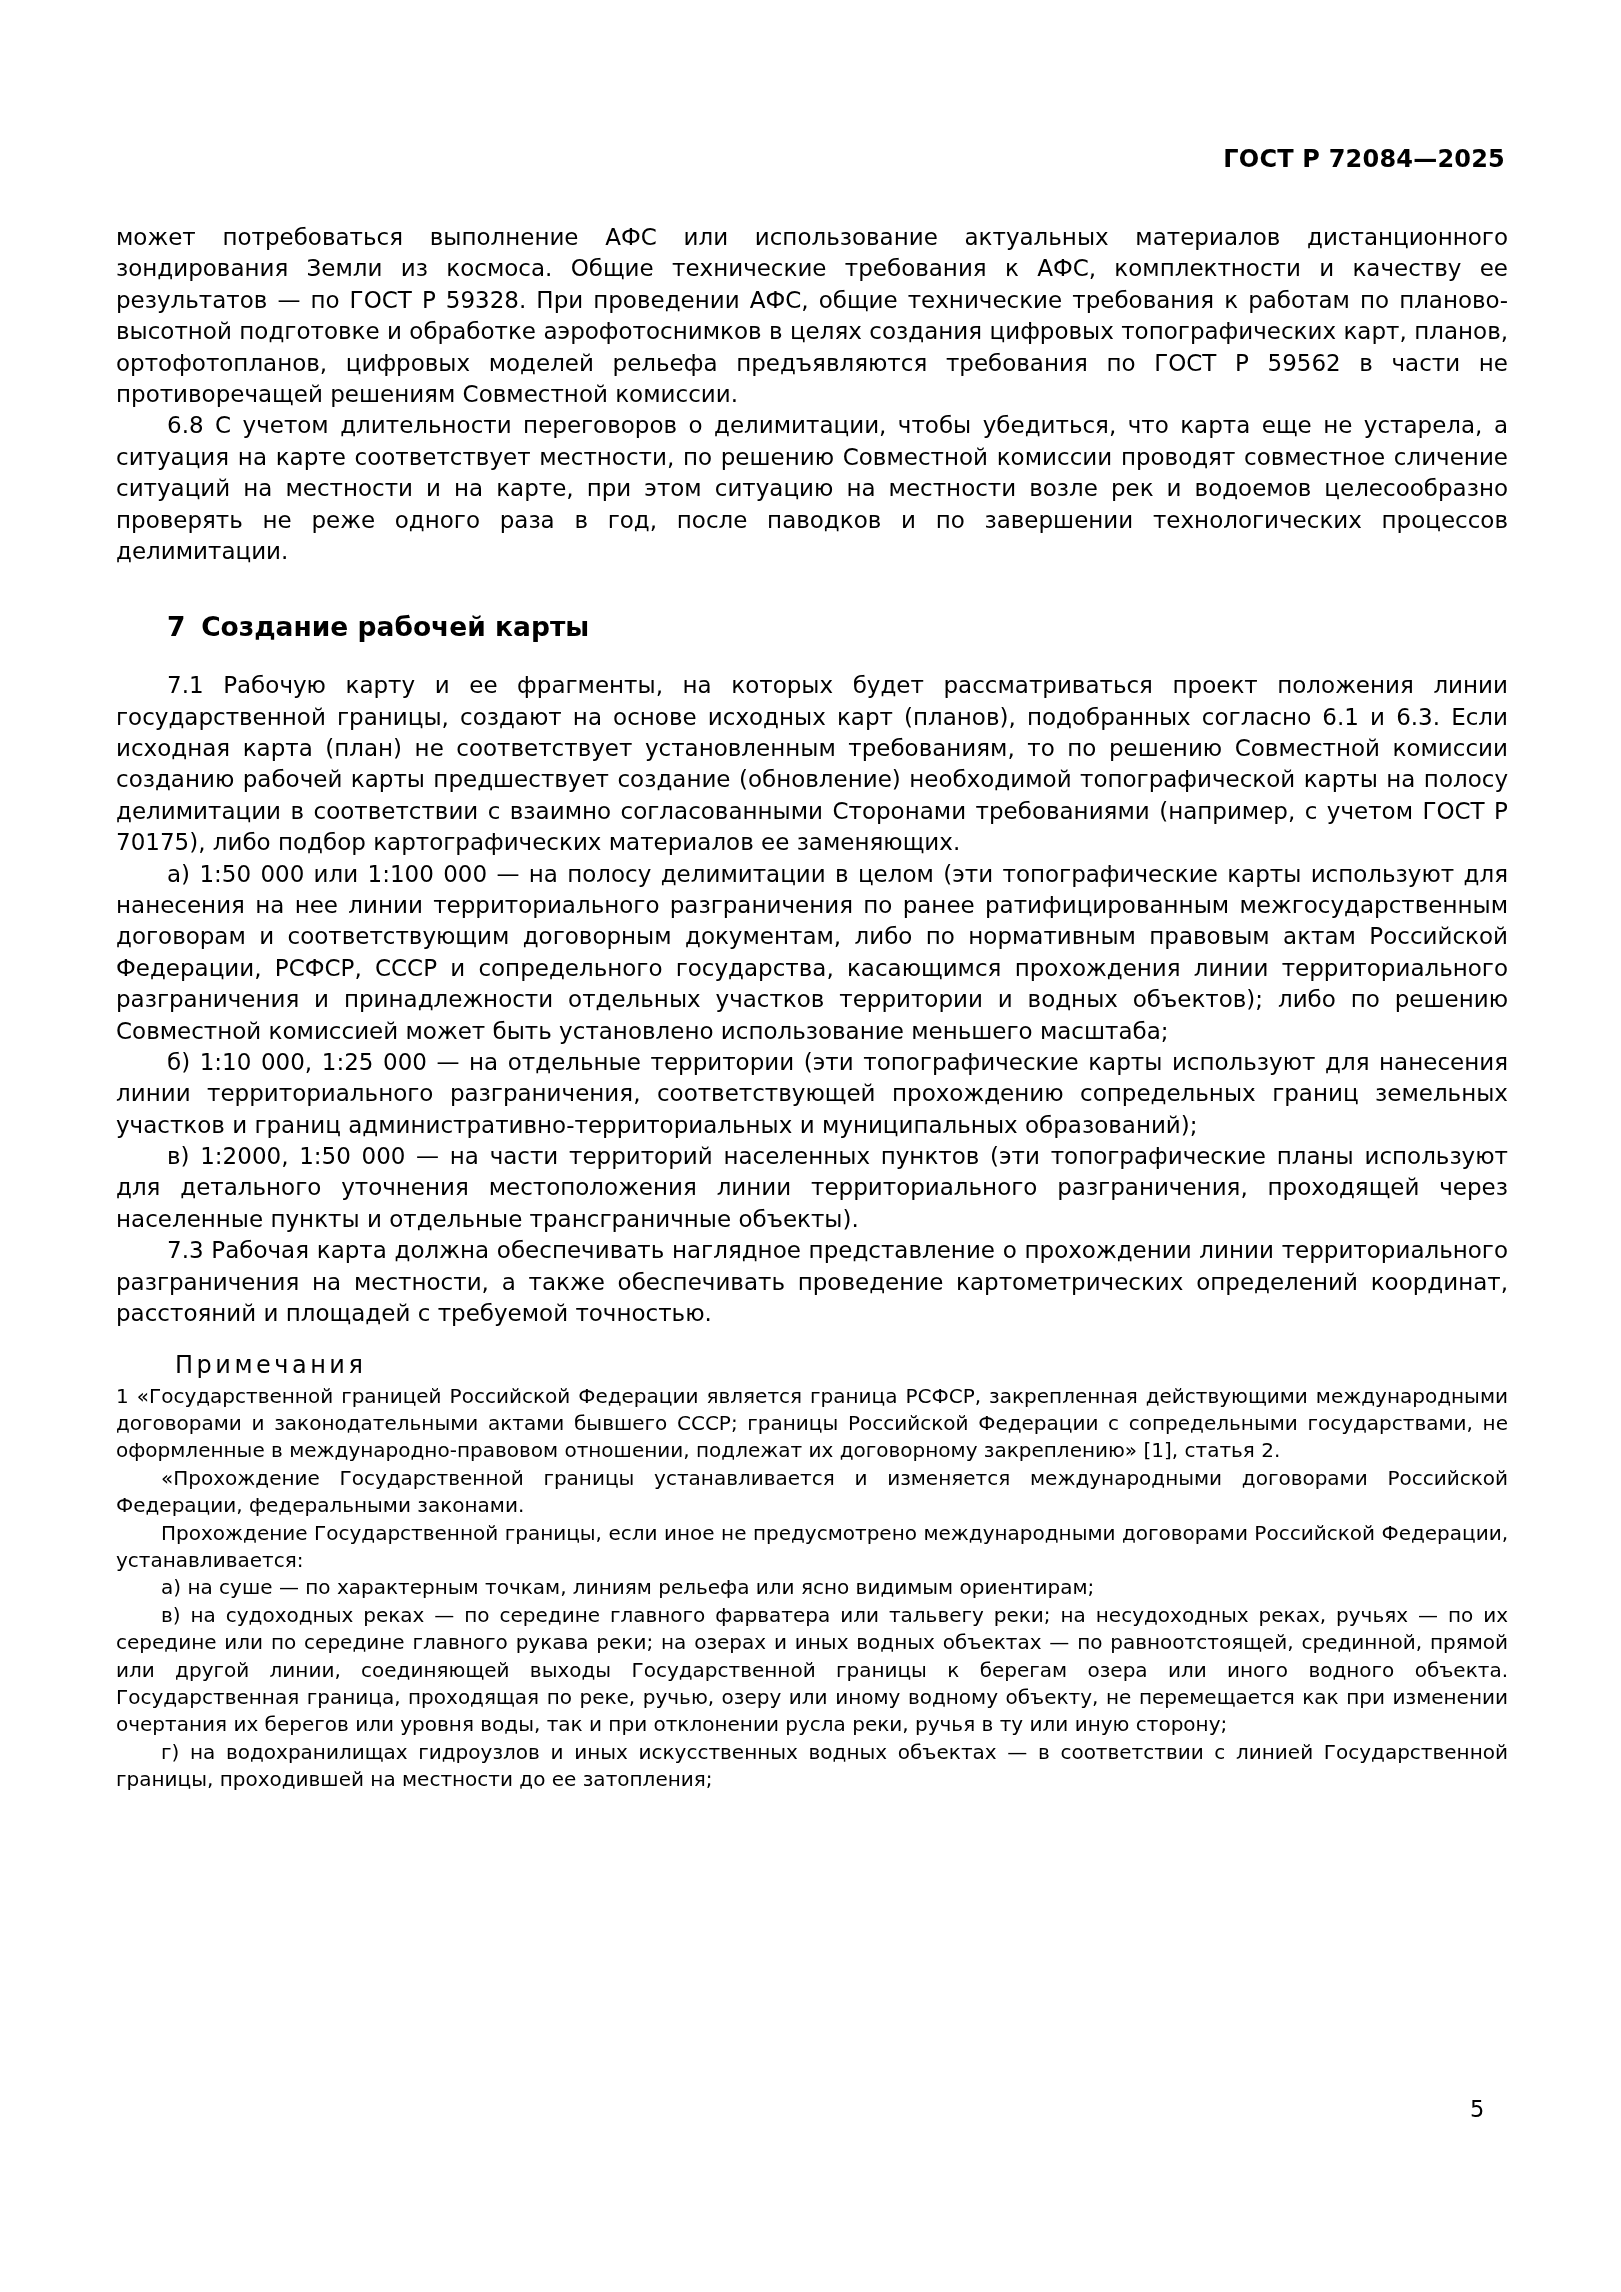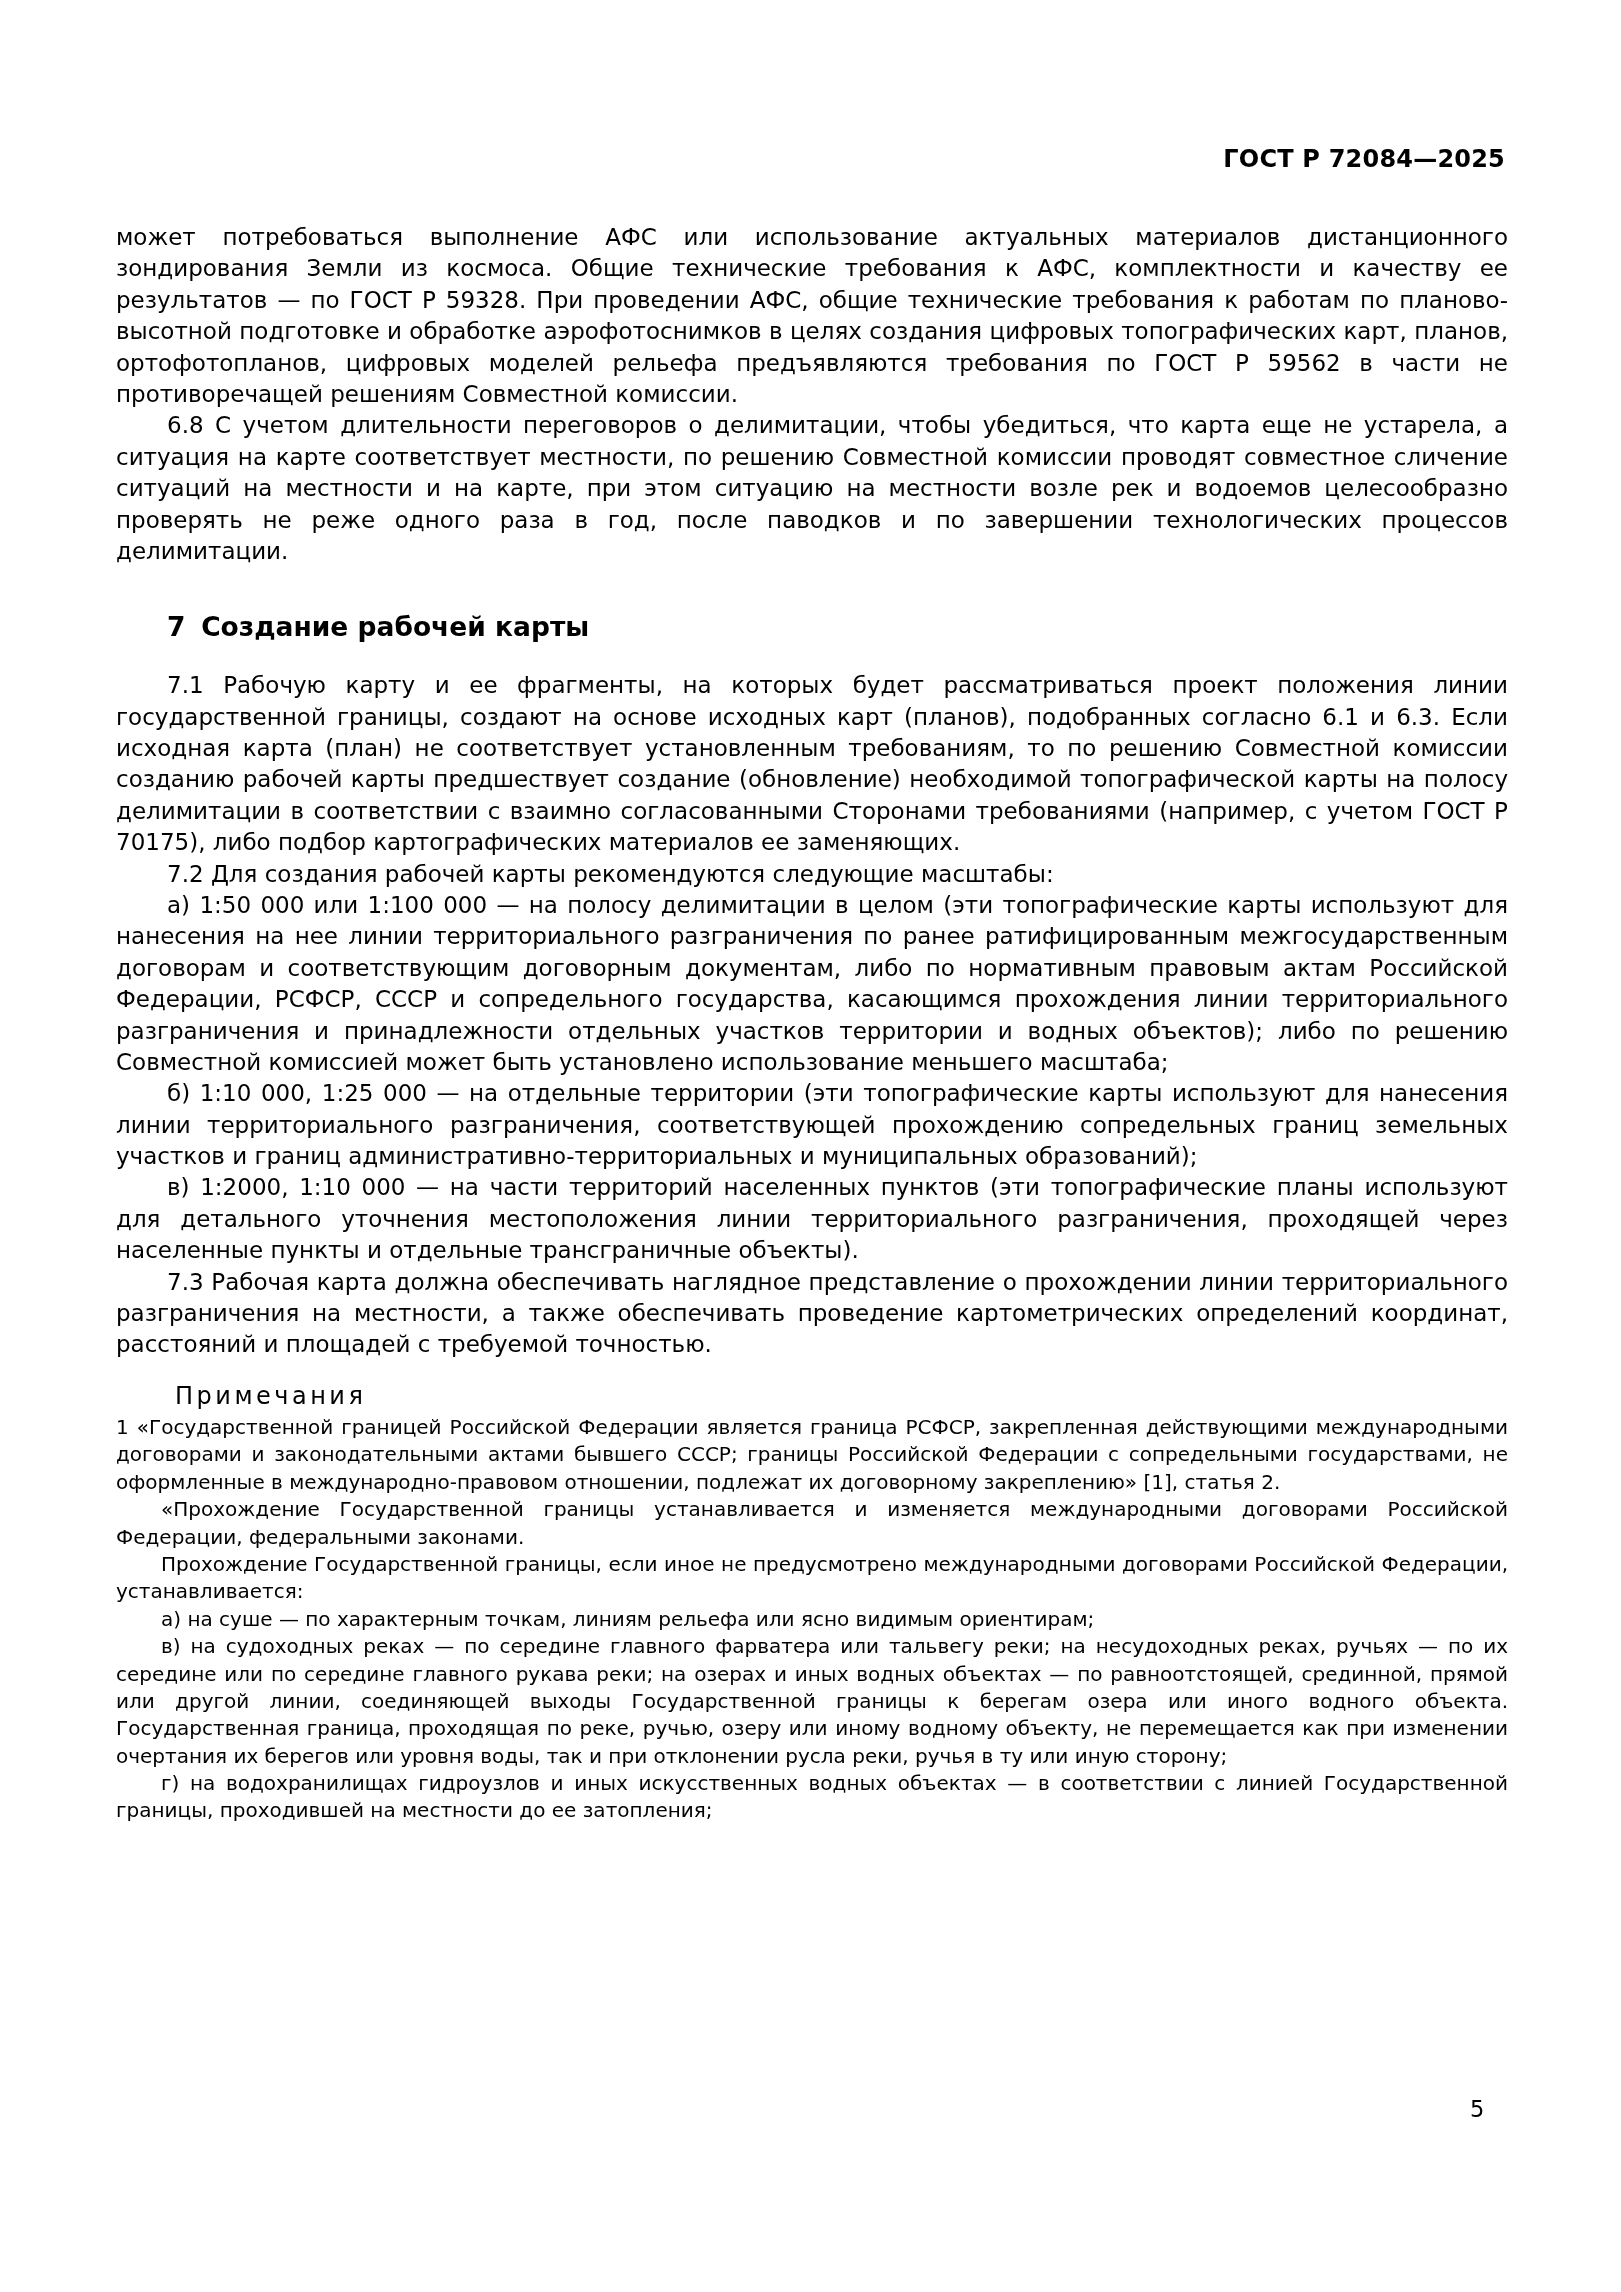--- a/index.html
+++ b/index.html
@@ -91,27 +91,26 @@
     <p>может потребоваться выполнение АФС или использование актуальных материалов дистанционного зондирования Земли из космоса. Общие технические требования к АФС, комплектности и качеству ее результатов — по ГОСТ Р 59328. При проведении АФС, общие технические требования к работам по планово-высотной подготовке и обработке аэрофотоснимков в целях создания цифровых топографических карт, планов, ортофотопланов, цифровых моделей рельефа предъявляются требования по ГОСТ Р 59562 в части не противоречащей решениям Совместной комиссии.</p>
 
     <p class="body-ind">6.8  С учетом длительности переговоров о делимитации, чтобы убедиться, что карта еще не устарела, а ситуация на карте соответствует местности, по решению Совместной комиссии проводят совместное сличение ситуаций на местности и на карте, при этом ситуацию на местности возле рек и водоемов целесообразно проверять не реже одного раза в год, после паводков и по завершении технологических процессов делимитации.</p>
 
     <div class="section-title">
       <span class="num">7</span><span>Создание рабочей карты</span>
     </div>
 
     <p class="body-ind">7.1  Рабочую карту и ее фрагменты, на которых будет рассматриваться проект положения линии государственной границы, создают на основе исходных карт (планов), подобранных согласно 6.1 и 6.3. Если исходная карта (план) не соответствует установленным требованиям, то по решению Совместной комиссии созданию рабочей карты предшествует создание (обновление) необходимой топографической карты на полосу делимитации в соответствии с взаимно согласованными Сторонами требованиями (например, с учетом ГОСТ Р 70175), либо подбор картографических материалов ее заменяющих.</p>
 
-    <p class="body-ind">7.2  Для создания рабочей карты рекомендуются следующие масштабы:</p>
 
     <p class="body-ind">а)  1:50 000 или 1:100 000 — на полосу делимитации в целом (эти топографические карты используют для нанесения на нее линии территориального разграничения по ранее ратифицированным межгосударственным договорам и соответствующим договорным документам, либо по нормативным правовым актам Российской Федерации, РСФСР, СССР и сопредельного государства, касающимся прохождения линии территориального разграничения и принадлежности отдельных участков территории и водных объектов); либо по решению Совместной комиссией может быть установлено использование меньшего масштаба;</p>
 
     <p class="body-ind">б)  1:10 000, 1:25 000 — на отдельные территории (эти топографические карты используют для нанесения линии территориального разграничения, соответствующей прохождению сопредельных границ земельных участков и границ административно-территориальных и муниципальных образований);</p>
 
-    <p class="body-ind">в)  1:2000, 1:10 000 — на части территорий населенных пунктов (эти топографические планы используют для детального уточнения местоположения линии территориального разграничения, проходящей через населенные пункты и отдельные трансграничные объекты).</p>
+    <p class="body-ind">в)  1:2000, 1:50 000 — на части территорий населенных пунктов (эти топографические планы используют для детального уточнения местоположения линии территориального разграничения, проходящей через населенные пункты и отдельные трансграничные объекты).</p>
 
     <p class="body-ind">7.3  Рабочая карта должна обеспечивать наглядное представление о прохождении линии территориального разграничения на местности, а также обеспечивать проведение картометрических определений координат, расстояний и площадей с требуемой точностью.</p>
 
     <div class="notes-head">Примечания</div>
 
     <p class="note">1  «Государственной границей Российской Федерации является граница РСФСР, закрепленная действующими международными договорами и законодательными актами бывшего СССР; границы Российской Федерации с сопредельными государствами, не оформленные в международно-правовом отношении, подлежат их договорному закреплению» [1], статья 2.</p>
 
     <p class="note ind">«Прохождение Государственной границы устанавливается и изменяется международными договорами Российской Федерации, федеральными законами.</p>
 
     <p class="note ind">Прохождение Государственной границы, если иное не предусмотрено международными договорами Российской Федерации, устанавливается:</p>

